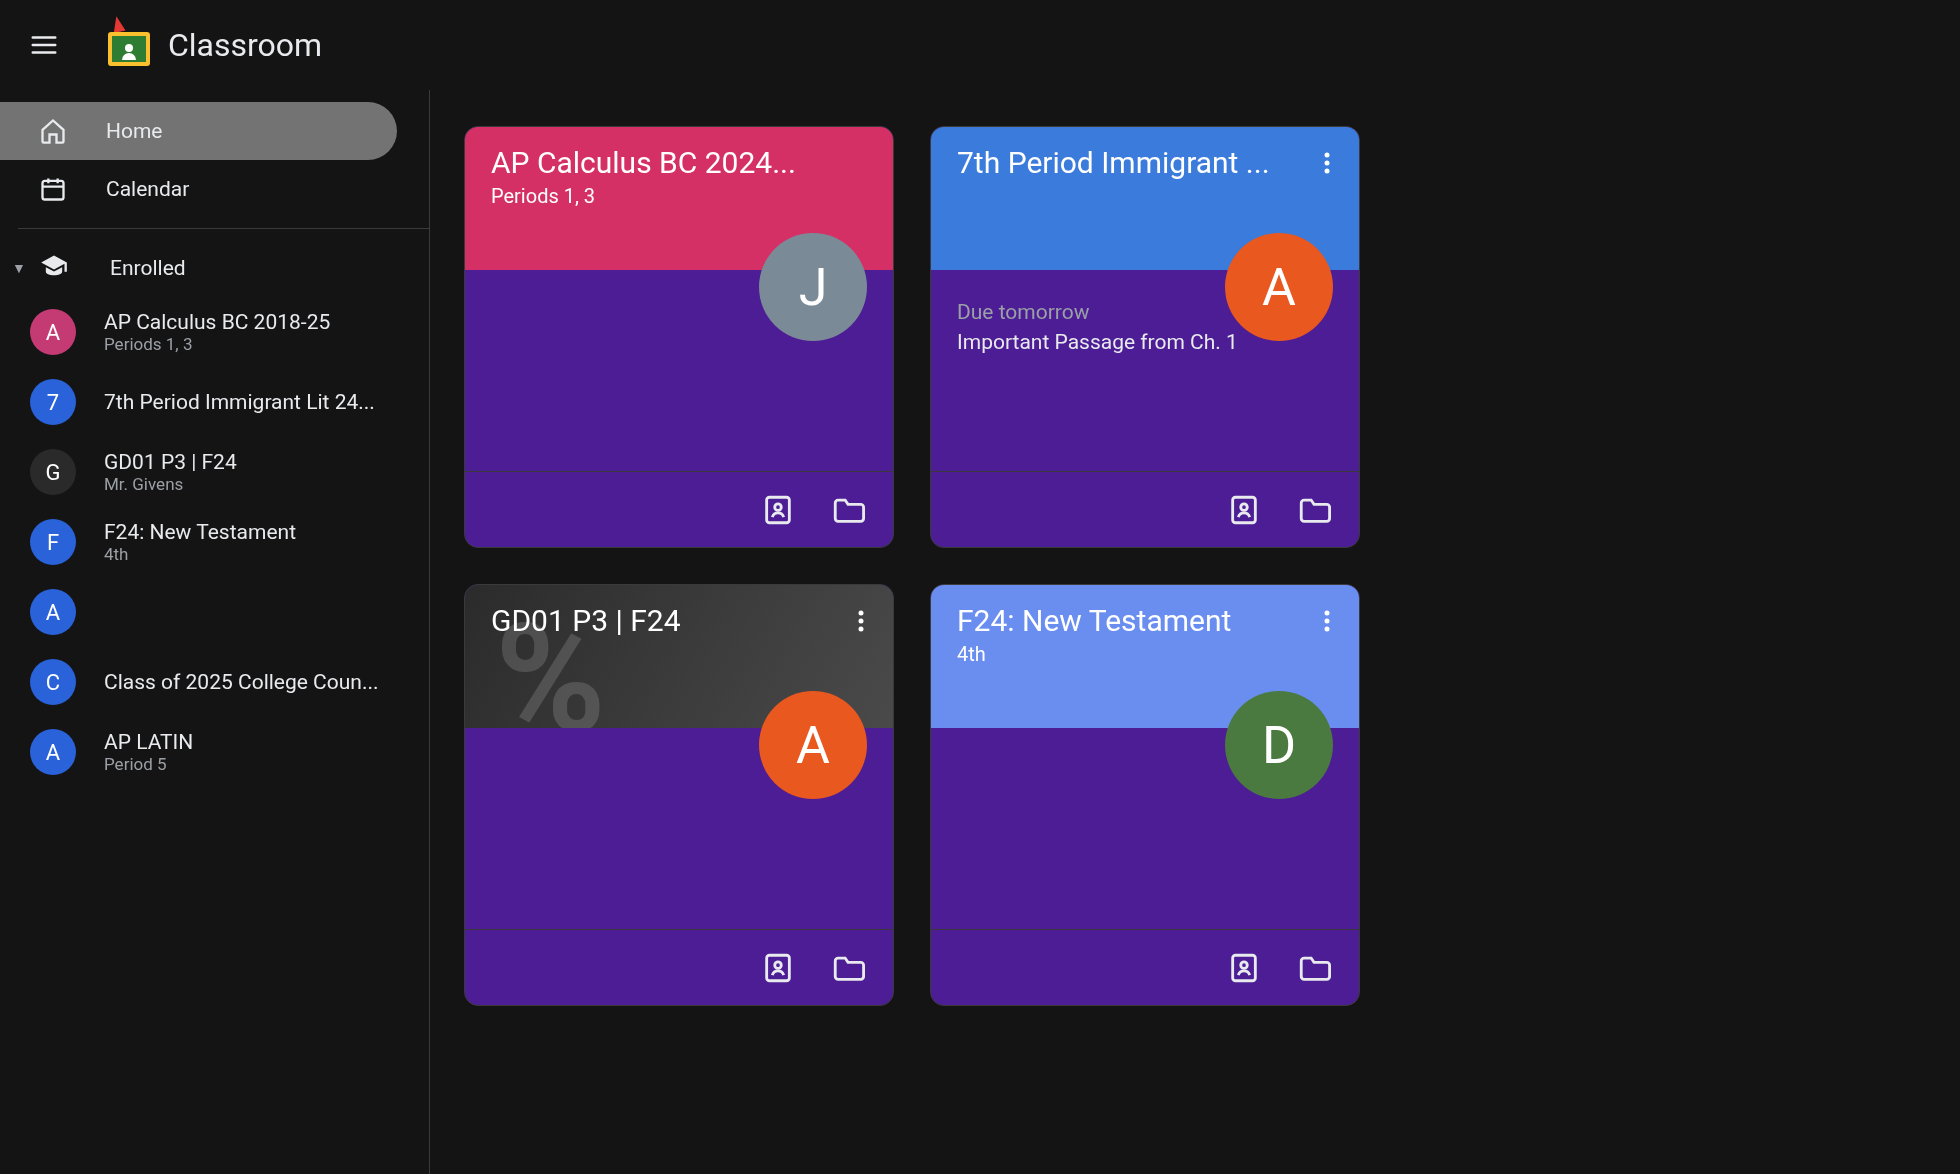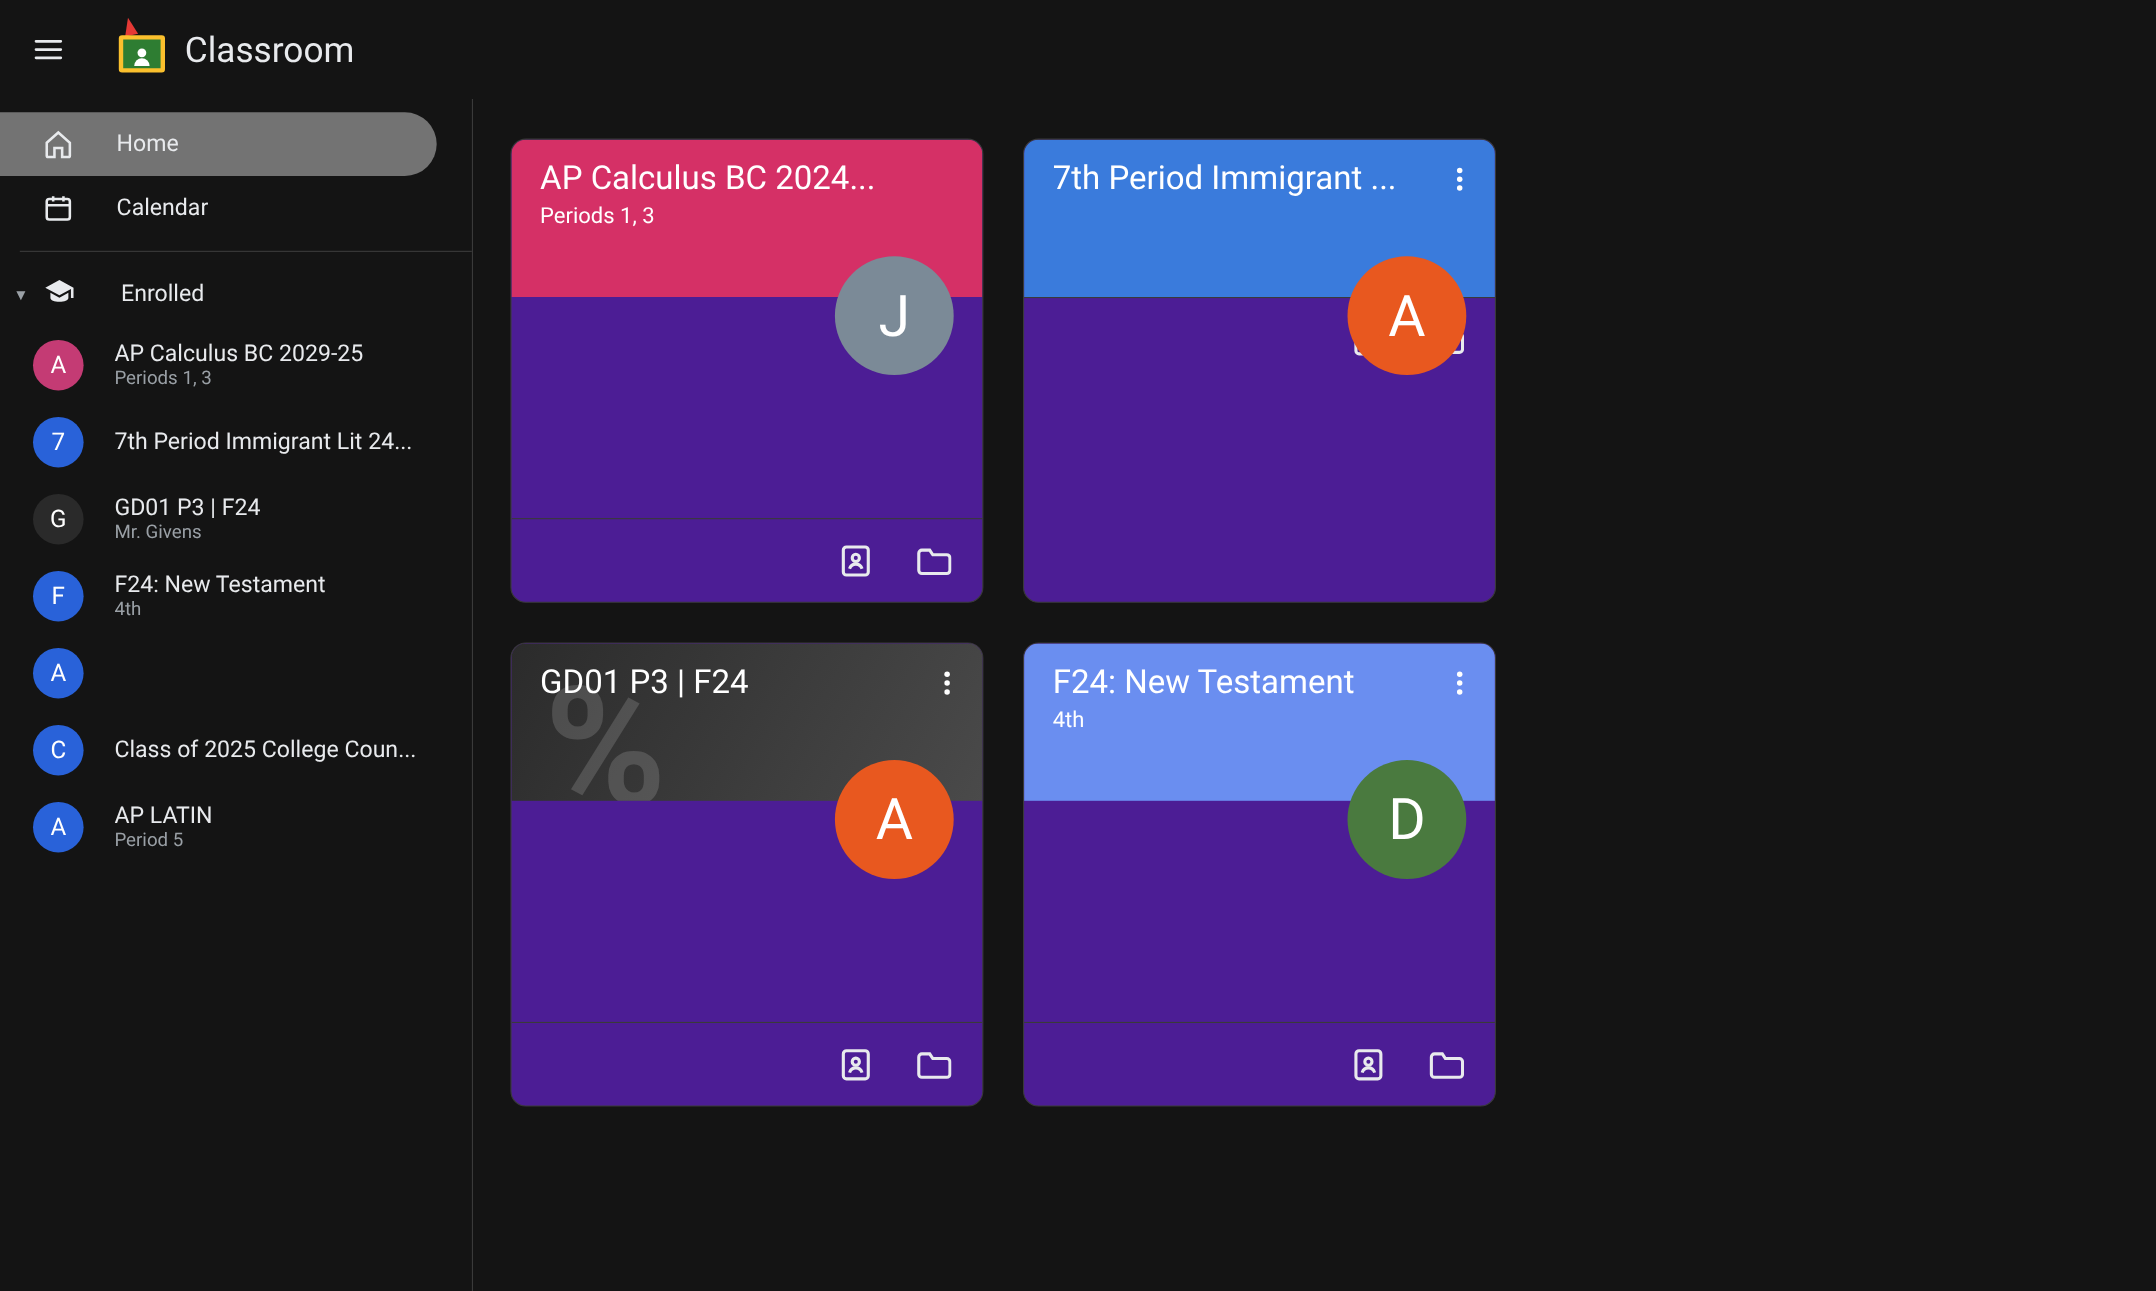--- a/index.html
+++ b/index.html
@@ -242,21 +242,21 @@
           </svg>
       </span>
       <span>Enrolled</span>
     </div>
 
 
     <div id="sidebar-classes">
         <div class="class-row">
           <div class="avatar av-pink">A</div>
           <div class="texts">
-            <div class="title">AP Calculus BC 2029-25</div>
+            <div class="title">AP Calculus BC 2018-25</div>
             <div class="sub">Periods 1, 3</div>
           </div>
         </div>
         <div class="class-row">
           <div class="avatar av-blue">7</div>
           <div class="texts">
             <div class="title">7th Period Immigrant Lit 24...</div>
           </div>
         </div>
         <div class="class-row">
@@ -317,20 +317,24 @@
             <div class="card-title">7th Period Immigrant ...</div>
             <div class="card-menu">
               <svg viewBox="0 0 6 24">
                 <circle cx="3" cy="4" r="2.5"></circle>
                 <circle cx="3" cy="12" r="2.5"></circle>
                 <circle cx="3" cy="20" r="2.5"></circle>
               </svg>
             </div>
           </div>
           <div class="teacher-avatar av-orange">A</div>
+          <div class="card-body">
+            <div class="due-label">Due tomorrow</div>
+            <div>Important Passage from Ch. 1</div>
+          </div>
           <div class="card-footer">
             <span class="footer-icon"><svg viewBox="0 0 24 24">
                 <rect x="4" y="3" width="16" height="18" rx="2"></rect>
                 <circle cx="12" cy="10" r="2.3"></circle>
                 <path d="M8 17c.6-2 2.3-3 4-3s3.4 1 4 3"></path>
               </svg></span>
             <span class="footer-icon"><svg viewBox="0 0 24 24">
                 <path d="M3 7a2 2 0 0 1 2-2h5l2 3h9a2 2 0 0 1 2 2v8a2 2 0 0 1-2 2H5a2 2 0 0 1-2-2z"></path>
               </svg></span>
           </div>

